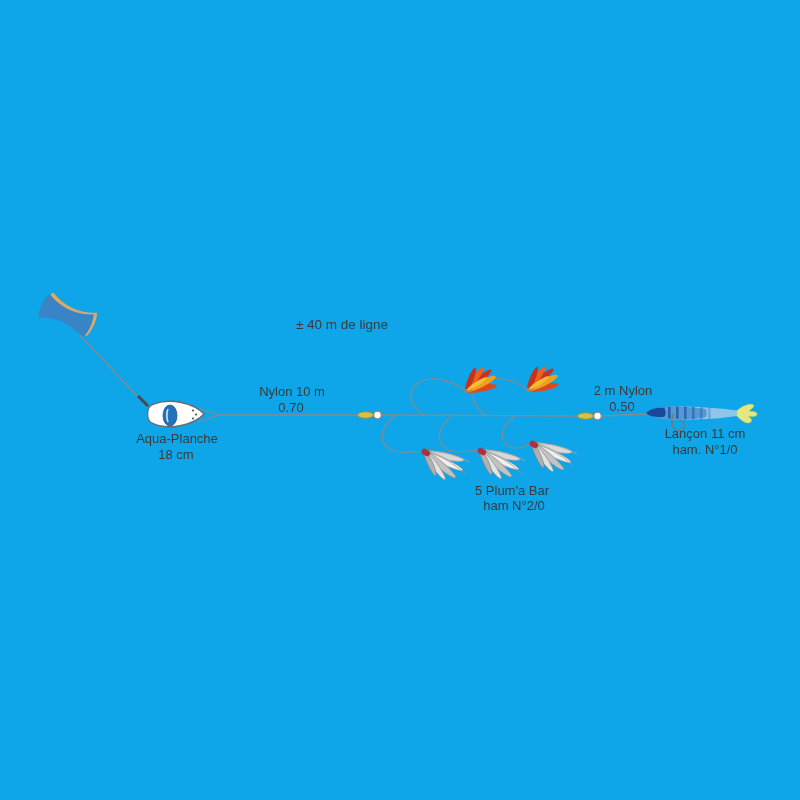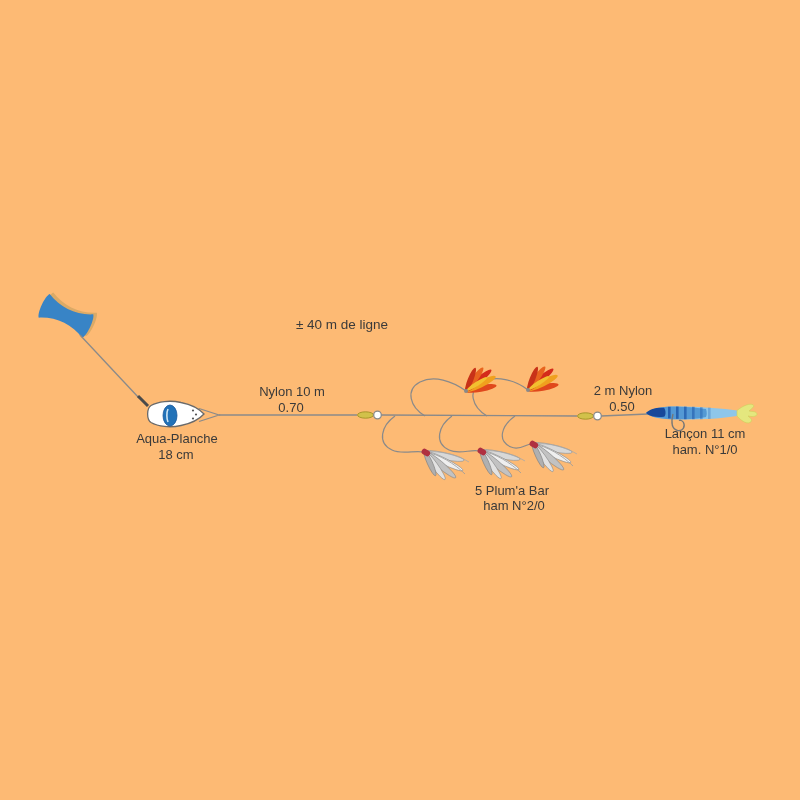--- a/index.html
+++ b/index.html
@@ -8,21 +8,21 @@
     background: #ffffff;
     width: 800px;
     height: 800px;
     overflow: hidden;
     font-family: "Liberation Sans", sans-serif;
   }
   .stage {
     position: relative;
     width: 800px;
     height: 800px;
-    background: #fdba74;
+    background: #0ea5e9;
   }
   svg text {
     font-family: "Liberation Sans", sans-serif;
     font-size: 13px;
     fill: #3a3a3a;
     text-anchor: middle;
   }
   svg .big-label { font-size: 13.5px; }
   .line { stroke: #8a8a8a; stroke-width: 1.3; fill: none; }
   .snood { stroke: #8a8a8a; stroke-width: 1.2; fill: none; }

